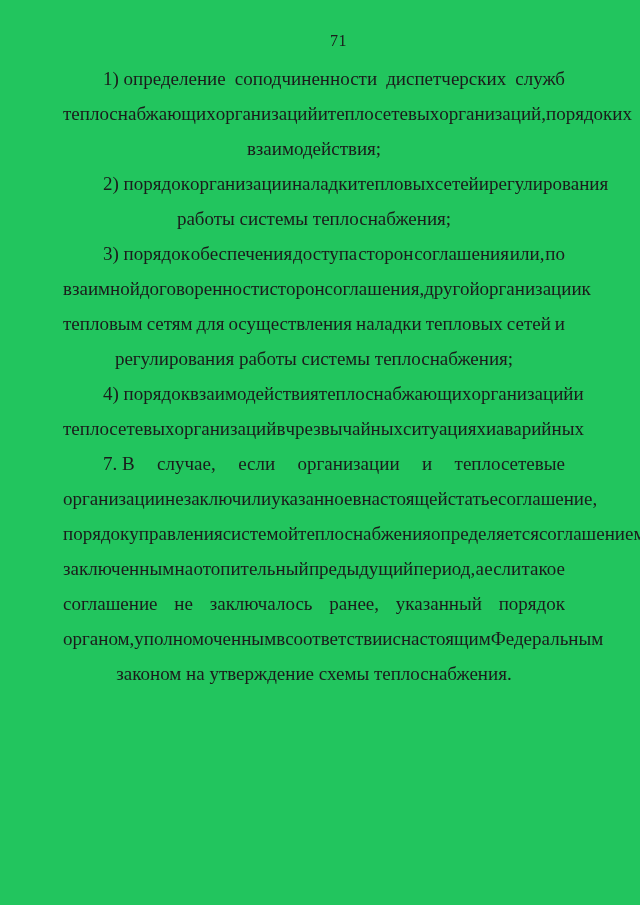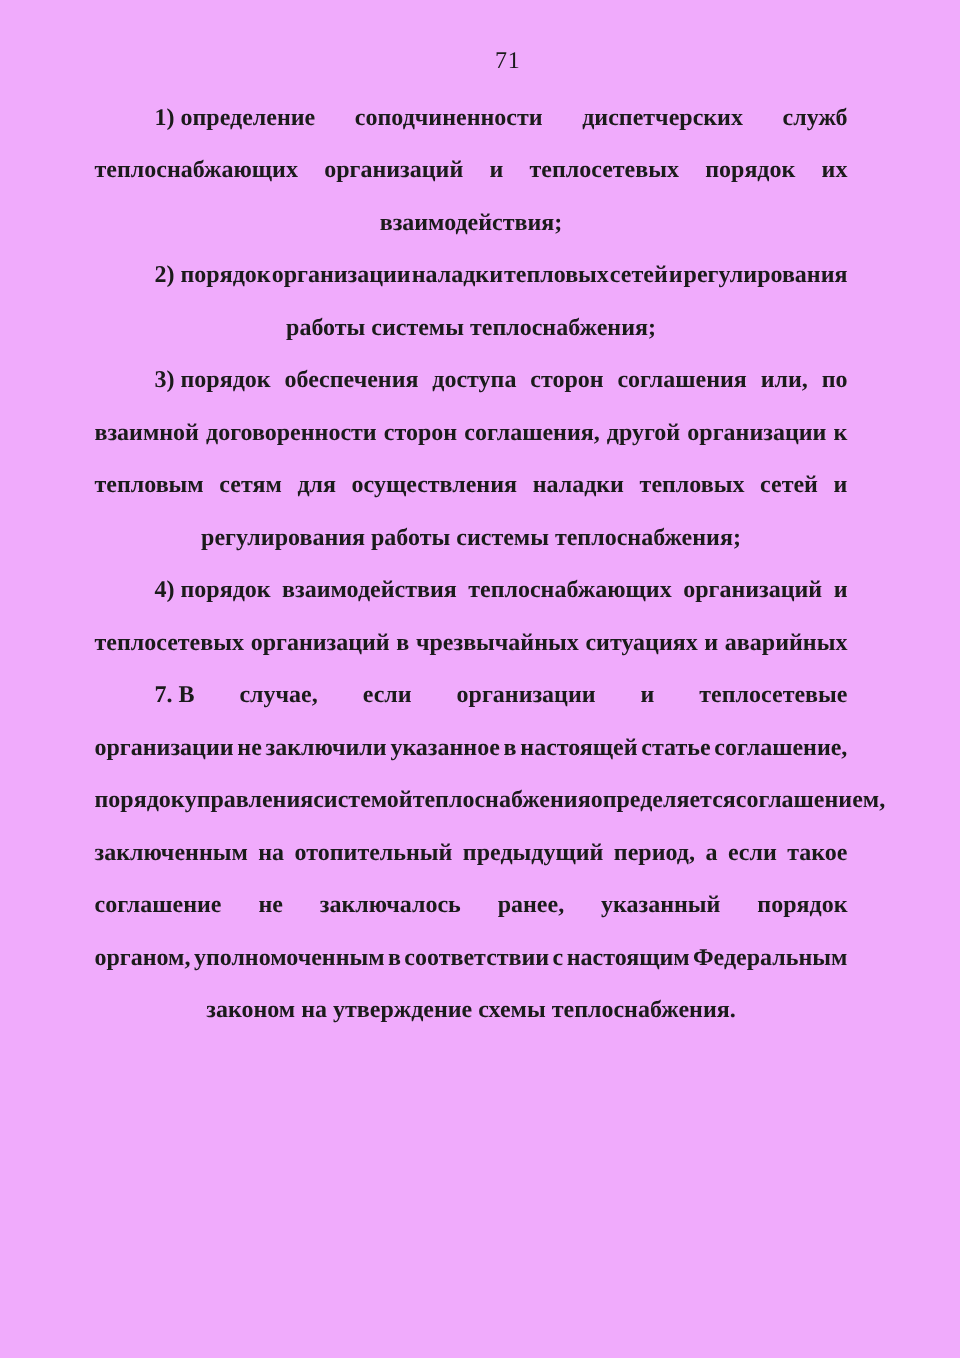--- a/index.html
+++ b/index.html
@@ -4,43 +4,42 @@
 <style>
   html, body {
     margin: 0;
     padding: 0;
     background: #ffffff;
   }
   .page {
     position: relative;
     width: 640px;
     height: 905px;
-    background: #f0abfc;
+    background: #22c55e;
     font-family: "Liberation Serif", "DejaVu Serif", serif;
     color: #1b1b1b;
     overflow: hidden;
   }
   .pageno {
     position: absolute;
     top: 31px;
     left: 0;
     right: 0;
     padding-left: 37px;
     text-align: center;
     font-size: 16px;
     line-height: 20px;
     letter-spacing: 0.5px;
   }
   .docbody {
     position: absolute;
     top: 61px;
     left: 63px;
     width: 502px;
-    font-size: 16px;
-    font-weight: bold;
+    font-size: 19px;
   }
   .paragraph {
     margin: 0;
     padding: 0;
   }
   .line {
     display: flex;
     justify-content: space-between;
     height: 35px;
     line-height: 35px;
@@ -68,20 +67,21 @@
           <span>1)&nbsp;определение</span>
           <span>соподчиненности</span>
           <span>диспетчерских</span>
           <span>служб</span>
         </div>
         <div class="line">
           <span>теплоснабжающих</span>
           <span>организаций</span>
           <span>и</span>
           <span>теплосетевых</span>
+          <span>организаций,</span>
           <span>порядок</span>
           <span>их</span>
         </div>
         <div class="line last">взаимодействия;</div>
       </div>
       <div class="paragraph">
         <div class="line first">
           <span>2)&nbsp;порядок</span>
           <span>организации</span>
           <span>наладки</span>

